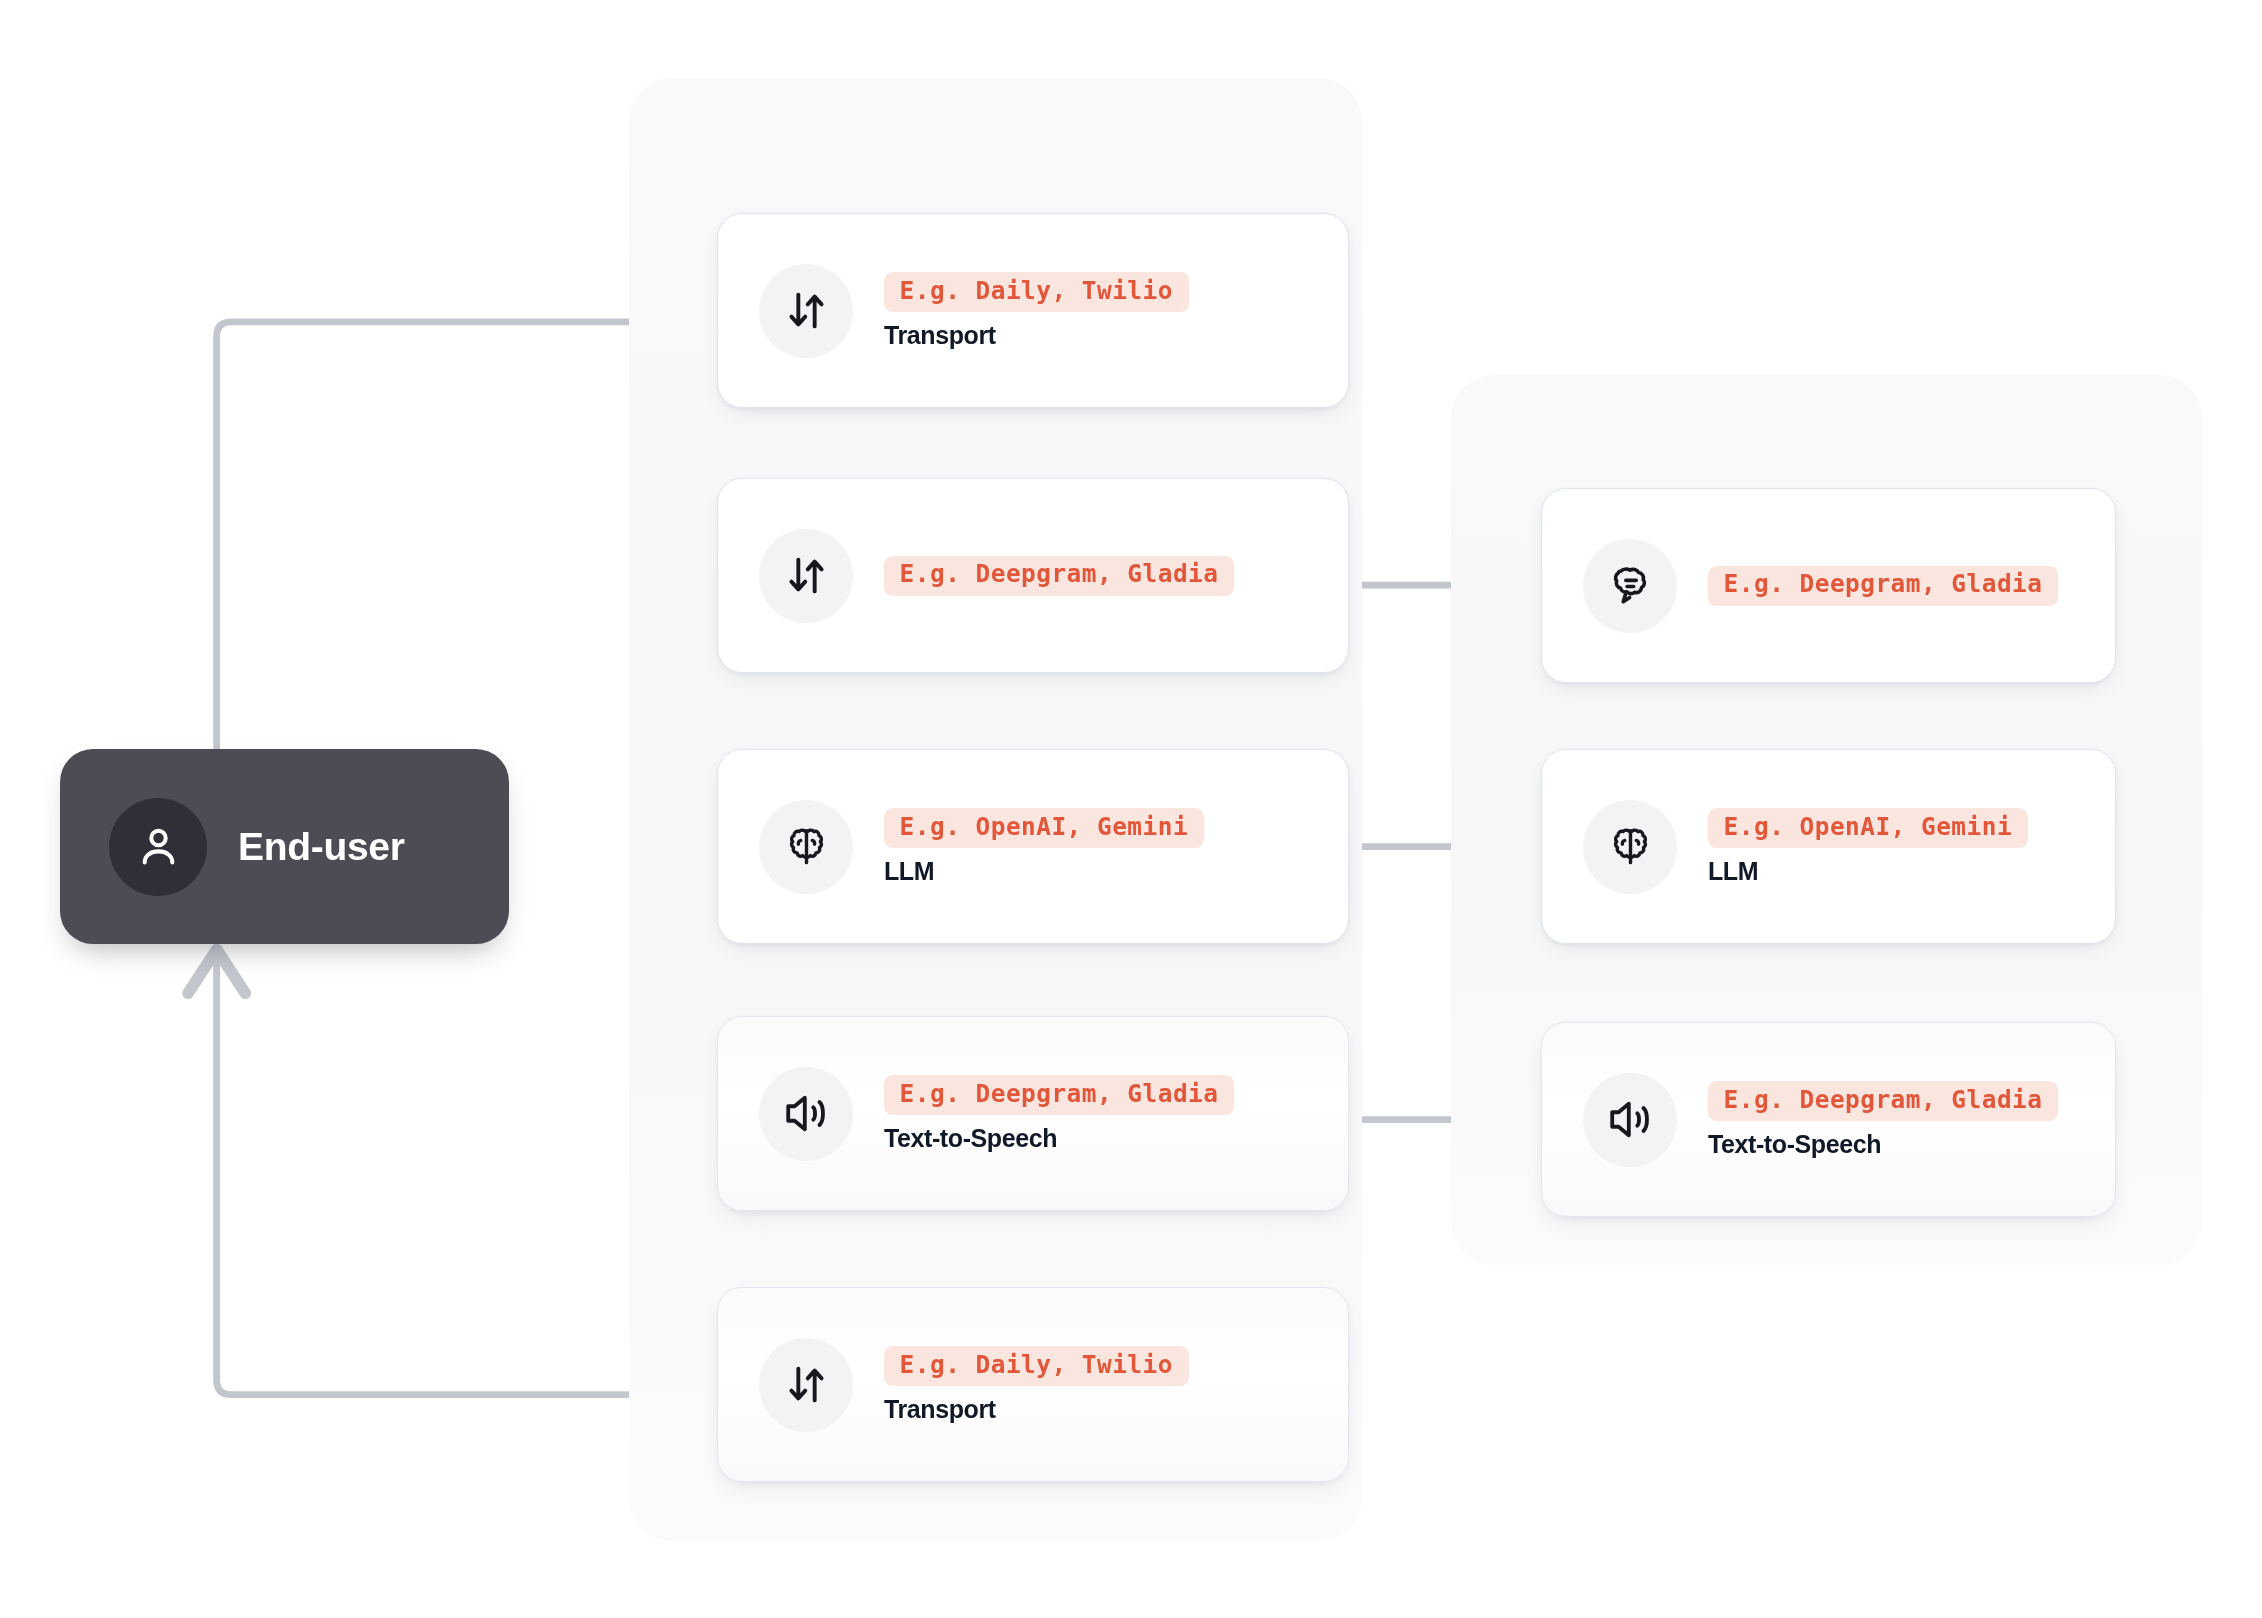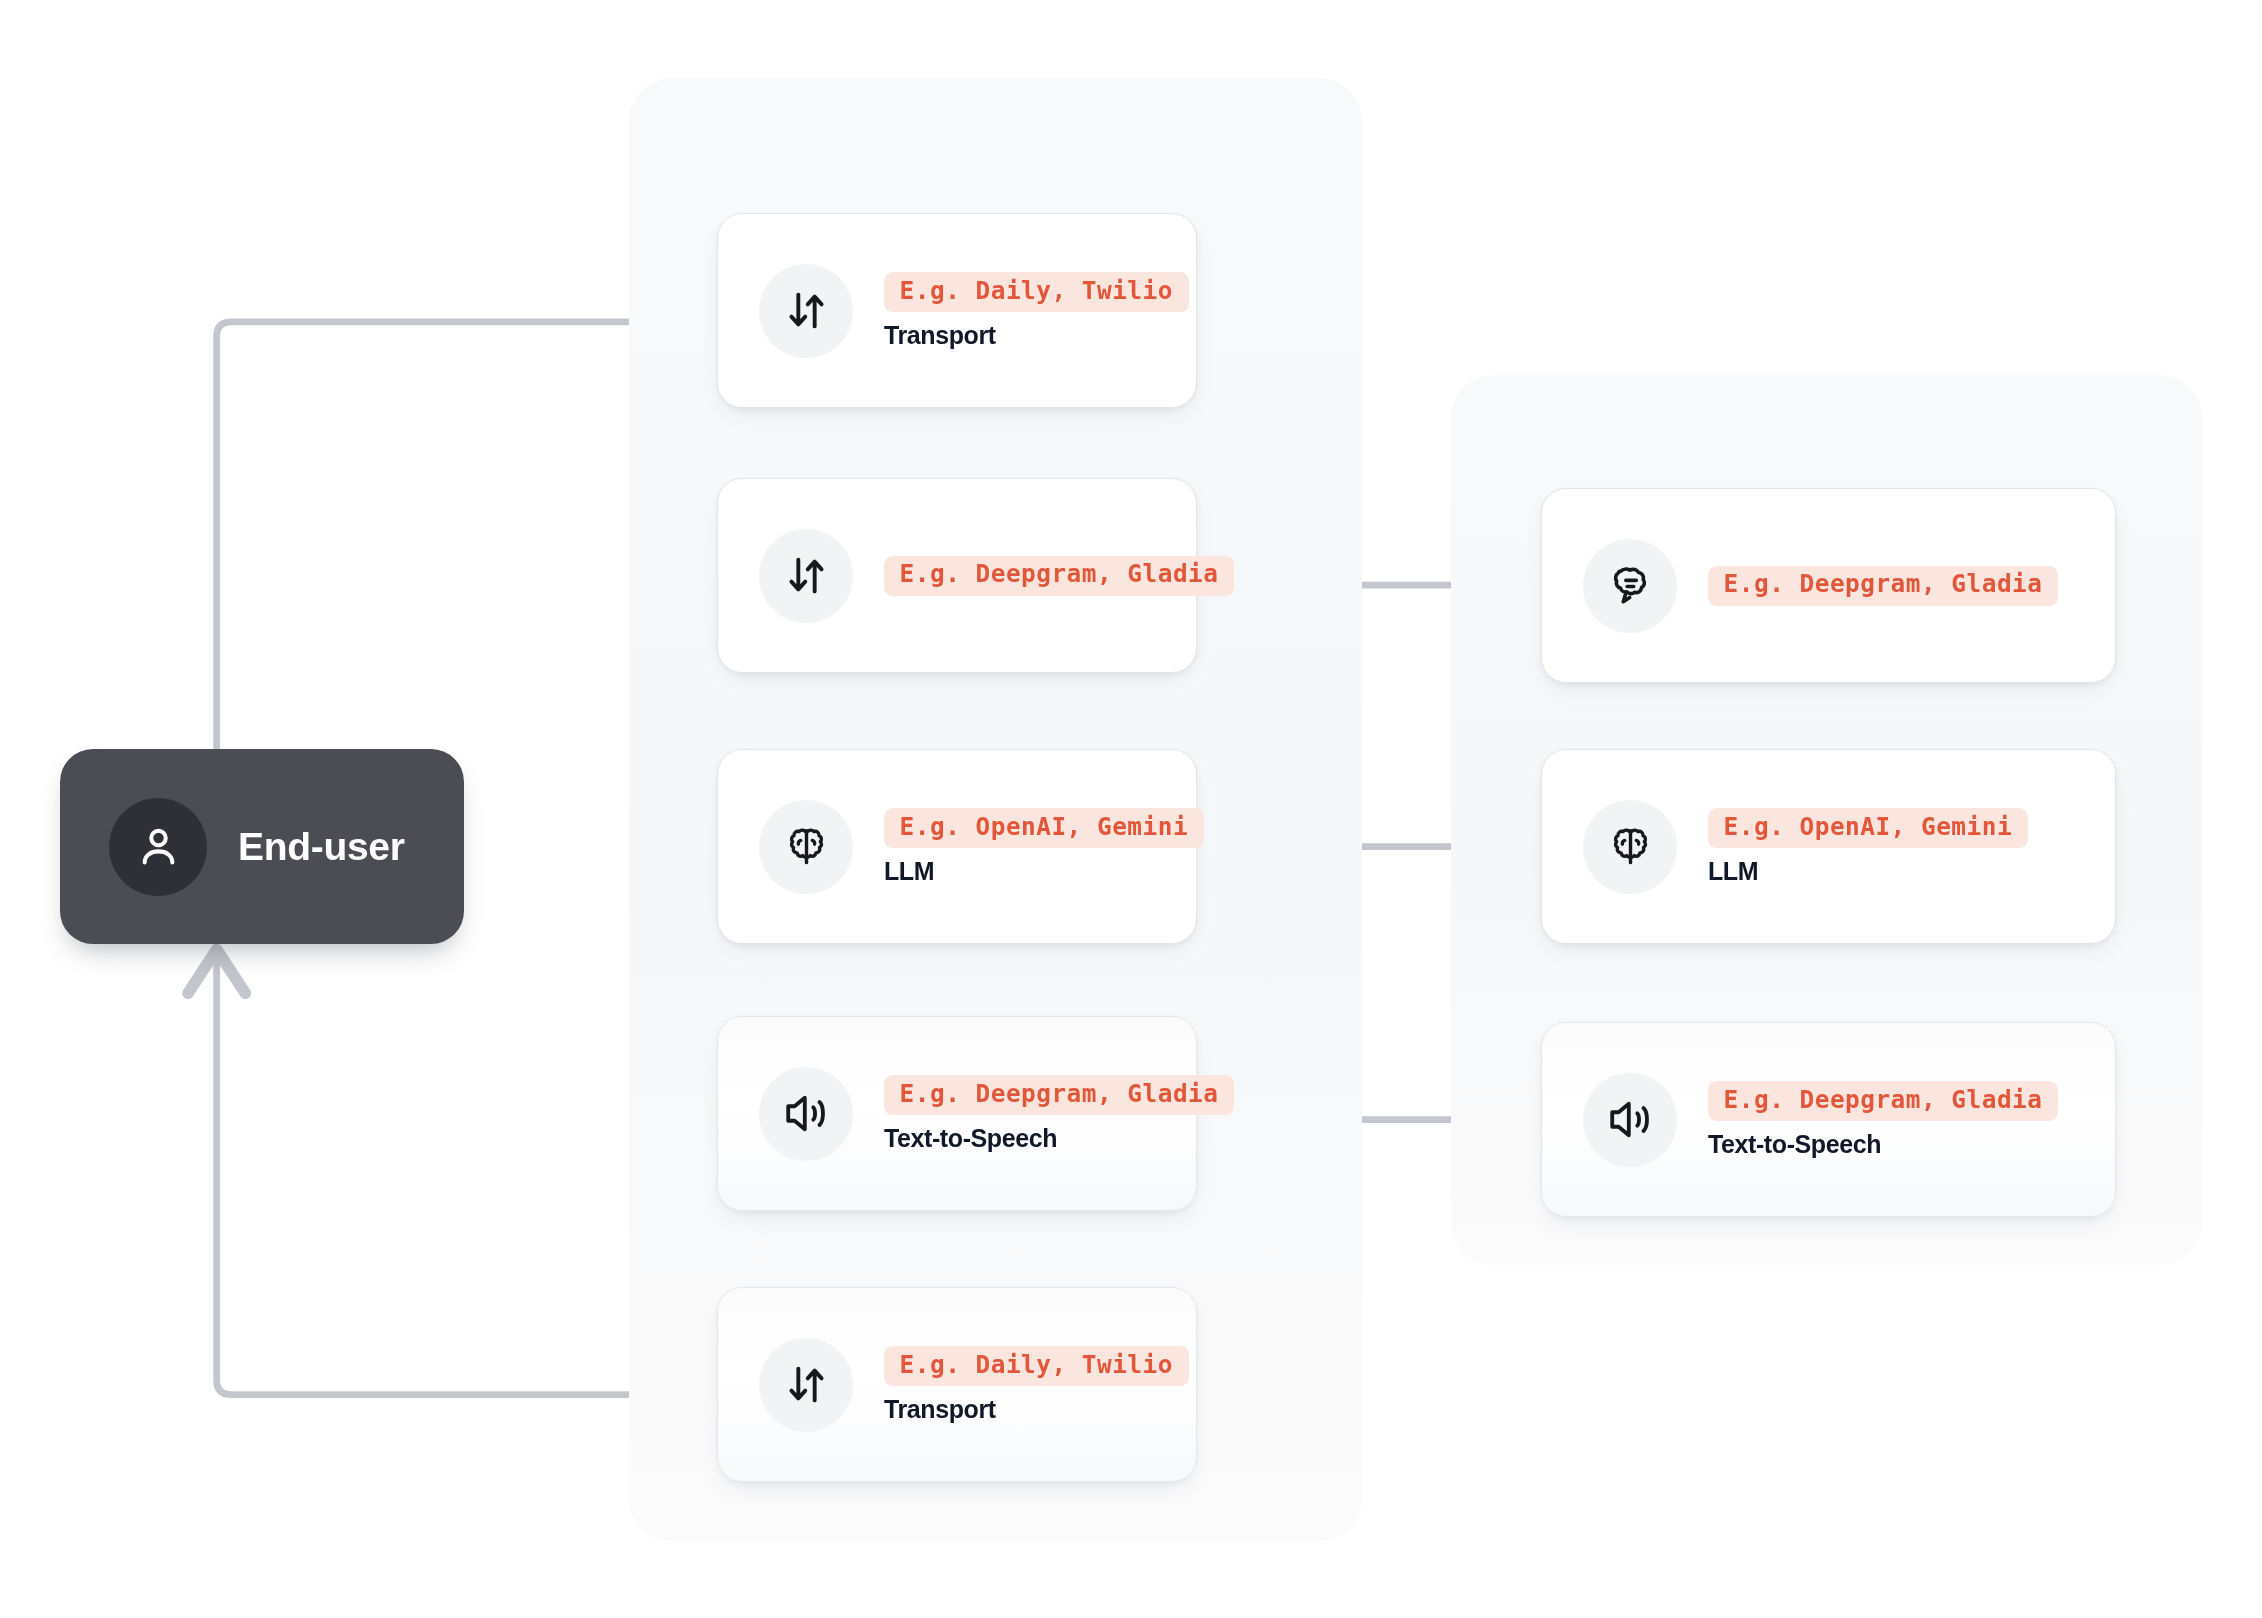--- a/index.html
+++ b/index.html
@@ -75,39 +75,39 @@
   .card-title {
     font-size:25px;
     font-weight:700;
     color:#111827;
     letter-spacing:-0.4px;
     line-height:1.08;
     white-space:nowrap;
   }
 
   
-  .card.bot { left:717px; width:480px; height:195px; }
+  .card.bot { left:717px; width:632px; height:195px; }
   #card-bot-0 { top:213px; }
   #card-bot-1 { top:478px; }
   #card-bot-2 { top:749px; }
   #card-bot-3 { top:1016px; }
   #card-bot-4 { top:1287px; }
 
   
   .card.ai { left:1541px; width:575px; height:195px; }
   #card-ai-0 { top:488px; }
   #card-ai-1 { top:749px; }
   #card-ai-2 { top:1022px; }
   .card.ai .card-body.no-title { justify-content:center; }
 
   
   #end-user {
     position:absolute;
     left:60px; top:749px;
-    width:404px; height:195px;
+    width:449px; height:195px;
     background:#4b4c54;
     border-radius:33px;
     display:flex; align-items:center;
     padding-left:49px;
     z-index:4;
     box-shadow:0 13.7px 29px -11.7px rgba(30,34,45,.35);
   }
   #end-user .avatar {
     width:98px; height:98px; min-width:98px;
     border-radius:50%;

